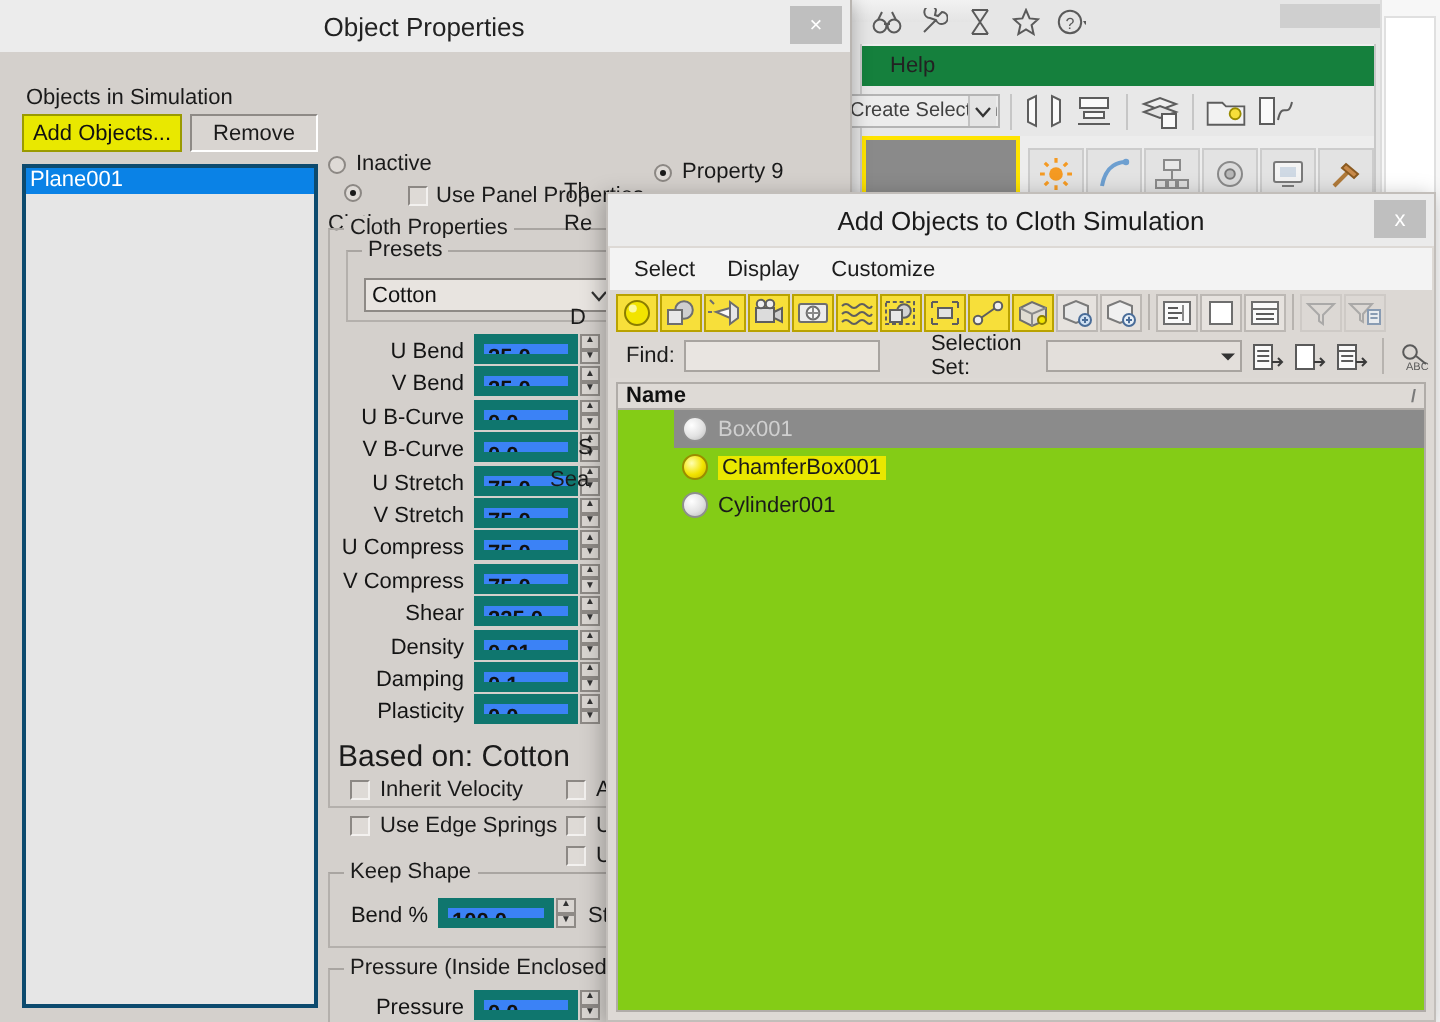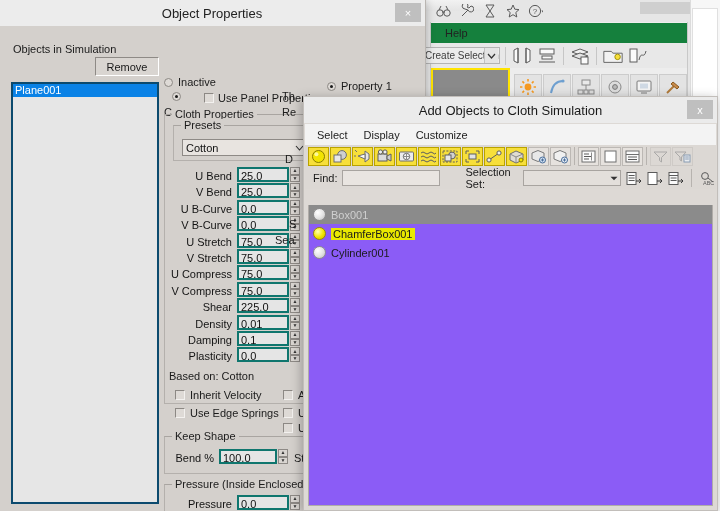--- a/index.html
+++ b/index.html
@@ -106,31 +106,31 @@
     position:absolute; left:8px; top:13px; width:126px; height:17px;
     background:#e8e4e0; border:1px solid #8e8a86; font-size:11px; color:#111;
     display:flex; align-items:center; padding-left:3px;
   }
   #preset-combo .cb-arrow { position:absolute; right:0; top:0; bottom:0; width:15px; display:flex;align-items:center;justify-content:center; color:#333;}
 
   
   .sprow { position:absolute; display:flex; align-items:flex-end; }
   .sprow .lbl { width:72px; text-align:right; padding-right:5px; font-size:11px; color:#141414;}
   .sprow .fld {
-    width:52px; height:15px; background:#e5e5e5; border:2px solid #0f766e;
-    font-size:11px; color:#111; padding-left:2px; line-height:14px; overflow:hidden; white-space:nowrap;
+    width:52px; height:15px; background:#3b82f6; border:5px solid #0f766e;
+    font-size:11px; color:#111; padding-left:2px; line-height:14px; overflow:hidden; white-space:nowrap;font-weight:bold;
   }
   .spin { width:10px; height:15px; margin-left:1px; display:flex; flex-direction:column; }
   .spin i {
     flex:1; background:#d9d5d1; border:1px solid #8e8a86; font-style:normal;
     font-size:5px; line-height:5px; display:flex; align-items:center; justify-content:center; color:#333;
   }
   .occ { position:absolute; font-size:11px; color:#1b1b1b; overflow:hidden; white-space:nowrap; }
 
-  #op-basedon { left:170px; top:344px; font-size:11px; }
+  #op-basedon { left:170px; top:344px; font-size:15px; }
   .ckrow { position:absolute; display:flex; align-items:center; gap:5px; font-size:11px;}
 
   #grp-keep { left:165px; top:410px; width:260px; height:38px;padding-left:19px; }
   #grp-press { left:165px; top:458px; width:260px; height:60px; }
 
   
   #addobj { left:303px; top:96px; width:415px; height:415px; background:#ddd9d5; border:1px solid #c2beba; box-shadow:-2px 2px 10px rgba(0,0,0,.26); }
   #ao-title { height:26px; background:#ebebeb; position:relative; display:flex; align-items:center; justify-content:center; }
   #ao-menubar { position:absolute; left:1px; top:27px; right:1px; height:21px; background:#f3f3f3; display:flex; align-items:center; padding-left:12px; gap:16px; }
   #ao-menubar .mi { font-size:11px; color:#1c1c1c; }
@@ -148,21 +148,21 @@
   #ao-ss-combo { width:128px; height:16px; background:#e3dfdb; border:1px solid #a8a4a0; position:relative; }
   #ao-ss-combo .cb-arrow { position:absolute; right:0; top:0; bottom:0; width:13px; display:flex;align-items:center;justify-content:center;font-size:7px;color:#333;}
   .ssicon { width:19px; height:18px; display:flex; align-items:center; justify-content:center; color:#4a4a4a;}
 
   #ao-listhdr {
     position:absolute; left:4px; top:94px; right:4px; height:14px;
     background:#dedad6; border:1px solid #b0aca8; display:flex; align-items:center;
     font-weight:bold; font-size:11px; padding-left:4px; color:#111;
   }
   #ao-listhdr .sortmark { position:absolute; right:4px; color:#7a7a7a; font-size:9px; }
-  #ao-list { position:absolute; left:4px; top:108px; right:4px; bottom:4px; background:#8b5cf6; border:1px solid #b0aca8; border-top:none; }
+  #ao-list { position:absolute; left:4px; top:108px; right:4px; bottom:4px; background:#84cc16; border:1px solid #b0aca8; border-top:none;padding-left:28px; }
   .ao-row { height:19px; display:flex; align-items:center; gap:5px; padding-left:4px; font-size:11px; position:relative;}
   .ao-row.selected { background:#8b8b8b; }
   .ao-row.selected .ao-name { color:#cfcfcf; }
   .ao-bulb {
     width:13px; height:13px; border-radius:50%;
     background:radial-gradient(circle at 35% 33%, #ffffff 0%, #e2e2e2 55%, #b8b8b8 100%);
     border:1px solid #8e8e8e; flex:none;
   }
   .ao-bulb.lit {
     background:radial-gradient(circle at 35% 33%, #ffffb0 0%, #f2e400 55%, #c8b400 100%);
@@ -324,20 +324,21 @@
 
 <div class="abs dialog" id="objprops">
   <div class="dlg-title">
     <span class="t">Object Properties</span>
     <div class="dlg-close">×</div>
   </div>
 
   <div id="op-body">
 
     <span class="abs" id="op-left-label">Objects in Simulation</span>
+    <div class="abs" id="op-addbtn">Add Objects...</div>
     <div class="abs" id="op-removebtn">Remove</div>
 
     <div class="abs" id="op-list">
       <div id="op-list-sel">Plane001</div>
     </div>
 
     <div class="abs rowlbl" id="op-inactive">
       <span class="radio"></span>
       <span>Inactive</span>
     </div>
@@ -345,21 +346,21 @@
       <span class="radio on"></span>
       <span>Cloth</span>
     </div>
     <div class="abs" id="op-usepanel">
       <span class="cbox"></span>
       <span>Use Panel Properties</span>
     </div>
 
     <div class="abs rowlbl" id="op-prop1">
       <span class="radio on"></span>
-      <span>Property 1</span>
+      <span>Property 9</span>
     </div>
     <div class="abs rowlbl" id="op-prop2">
       <span class="radio"></span>
       <span>Property 2</span>
     </div>
 
     <div class="group" id="grp-cloth">
       <span class="glbl">Cloth Properties</span>
 
       <div class="group" id="grp-presets">
@@ -699,20 +700,24 @@
     <span class="aosep"></span>
     <span class="ssicon">
       <svg width="17" height="15" viewBox="0 0 17 15">
           <circle cx="6" cy="5" r="3.4" fill="none" stroke="#5a5a5a"></circle>
           <path d="M9 7 L14 11" stroke="#5a5a5a"></path>
           <text x="4" y="14" font-size="5.5" fill="#5a5a5a" font-family="Liberation Sans">ABC</text>
         </svg>
     </span>
   </div>
 
+  <div id="ao-listhdr">
+    <span>Name</span>
+    <span class="sortmark">/</span>
+  </div>
 
   <div id="ao-list">
     <div class="ao-row selected">
       <span class="ao-bulb"></span>
       <span class="ao-name">Box001</span>
     </div>
     <div class="ao-row">
       <span class="ao-bulb lit"></span>
       <span class="ao-name hl">ChamferBox001</span>
     </div>

